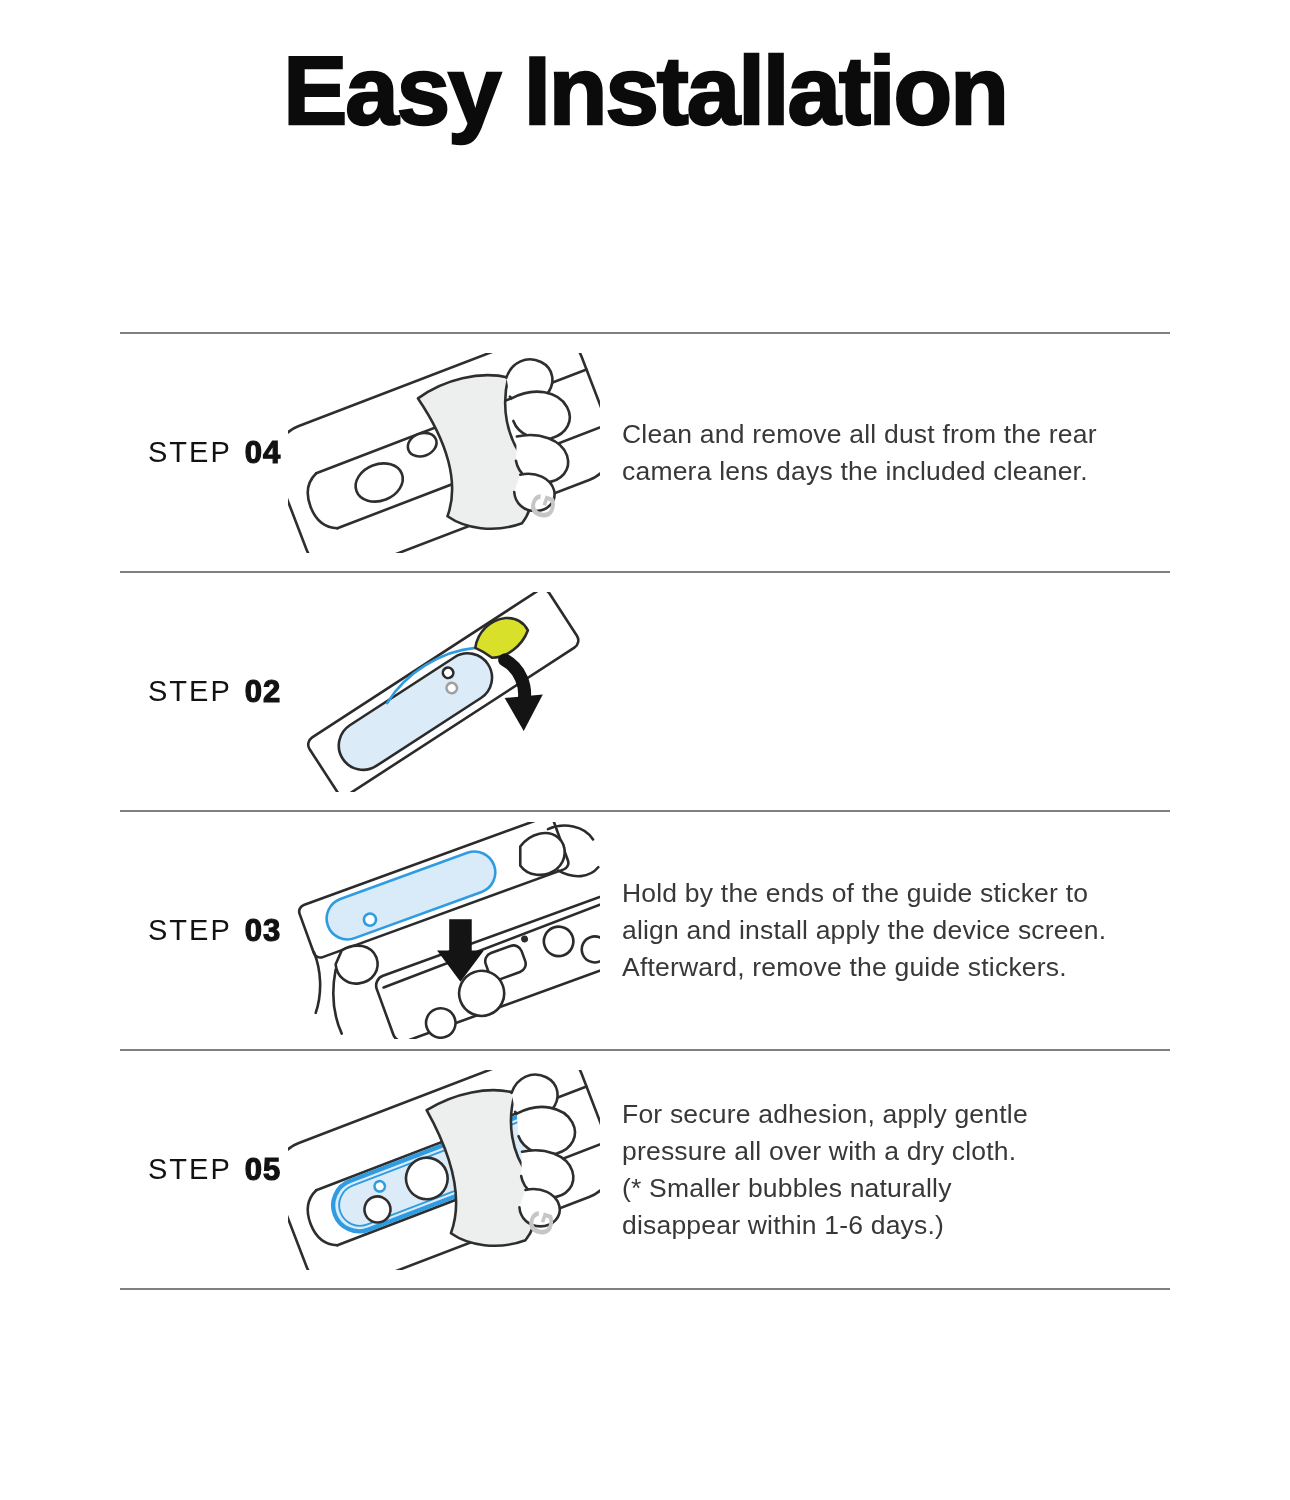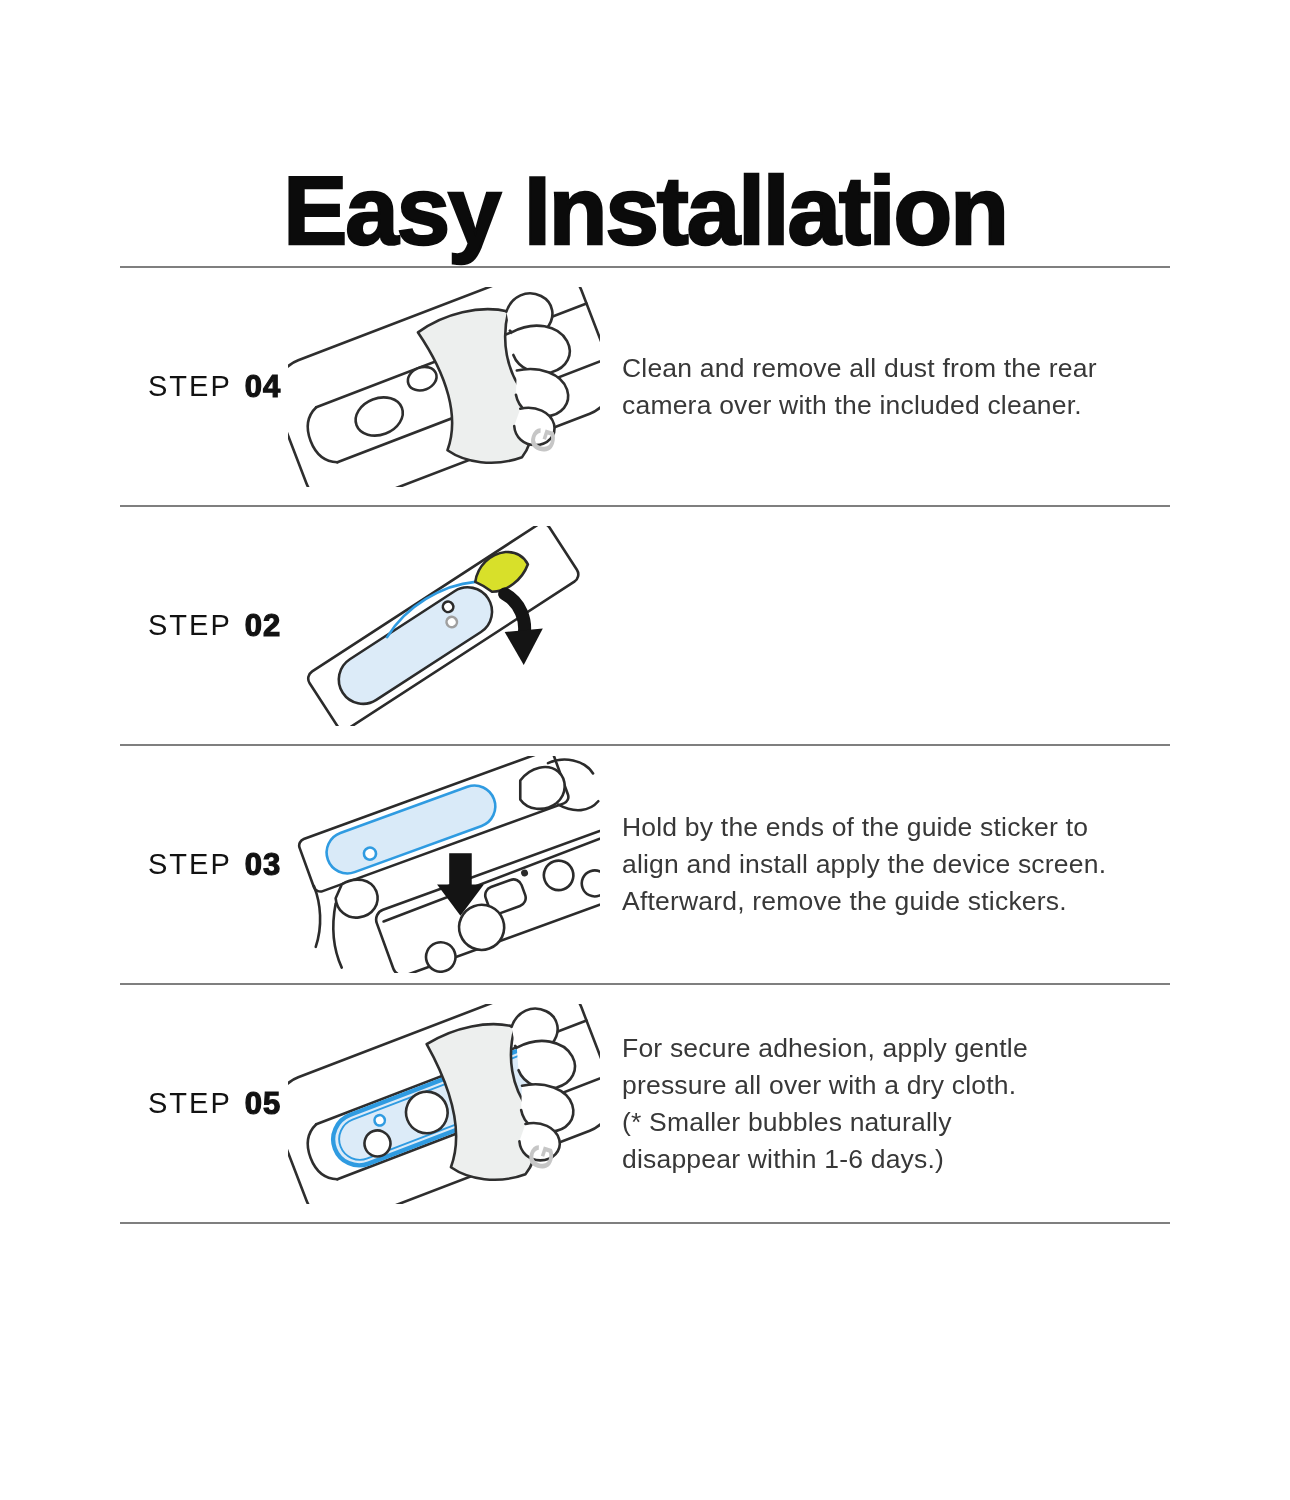--- a/index.html
+++ b/index.html
@@ -7,23 +7,23 @@
   body {
     width: 1290px;
     height: 1500px;
     background: #ffffff;
     font-family: "Liberation Sans", sans-serif;
     color: #373737;
   }
   .page { width: 1290px; height: 1500px; position: relative; }
 
   .header {
-    height: 266px;
-    display: flex;
-    align-items: flex-end;
+    height: 332px;
+    display: flex;
+    align-items: flex-start;
     justify-content: center;
   }
   .title {
     margin-top: 36px;
     font-size: 96px;
     font-weight: 900;
     letter-spacing: -2px;
     color: #0b0b0b;
     -webkit-text-stroke: 2.4px #0b0b0b;
   }
@@ -110,21 +110,21 @@
               <path d="M252 28 C258 10 276 2 292 10 C306 17 310 34 298 48 C286 61 266 62 256 50"></path>
               <path d="M258 52 C284 38 312 44 322 62 C330 77 322 93 304 98 C286 102 266 94 260 78"></path>
               <path d="M264 96 C290 90 316 100 322 118 C327 134 316 148 297 149 C280 150 266 140 263 124"></path>
               <path d="M268 140 C286 136 303 144 307 158 C310 171 300 182 285 182 C272 182 262 173 261 160"></path>
             </g>
             <text x="302" y="194" transform="rotate(-72 302 194)" font-size="38" font-weight="bold" fill="#c6c6c6" stroke="none">G</text>
           </g>
         </svg>
       </div>
       <div class="step-text">Clean and remove all dust from the rear
-camera over with the included cleaner.</div>
+camera lens days the included cleaner.</div>
     </div>
 
     <div class="step">
       <div class="step-label">
         <span class="word">STEP</span>
         <span class="num">02</span>
       </div>
       <div class="step-art">
         <svg width="312" height="200" viewBox="0 0 360 230">
           <g fill="#ffffff" stroke="#2b2b2b" stroke-width="3" stroke-linecap="round" stroke-linejoin="round">

